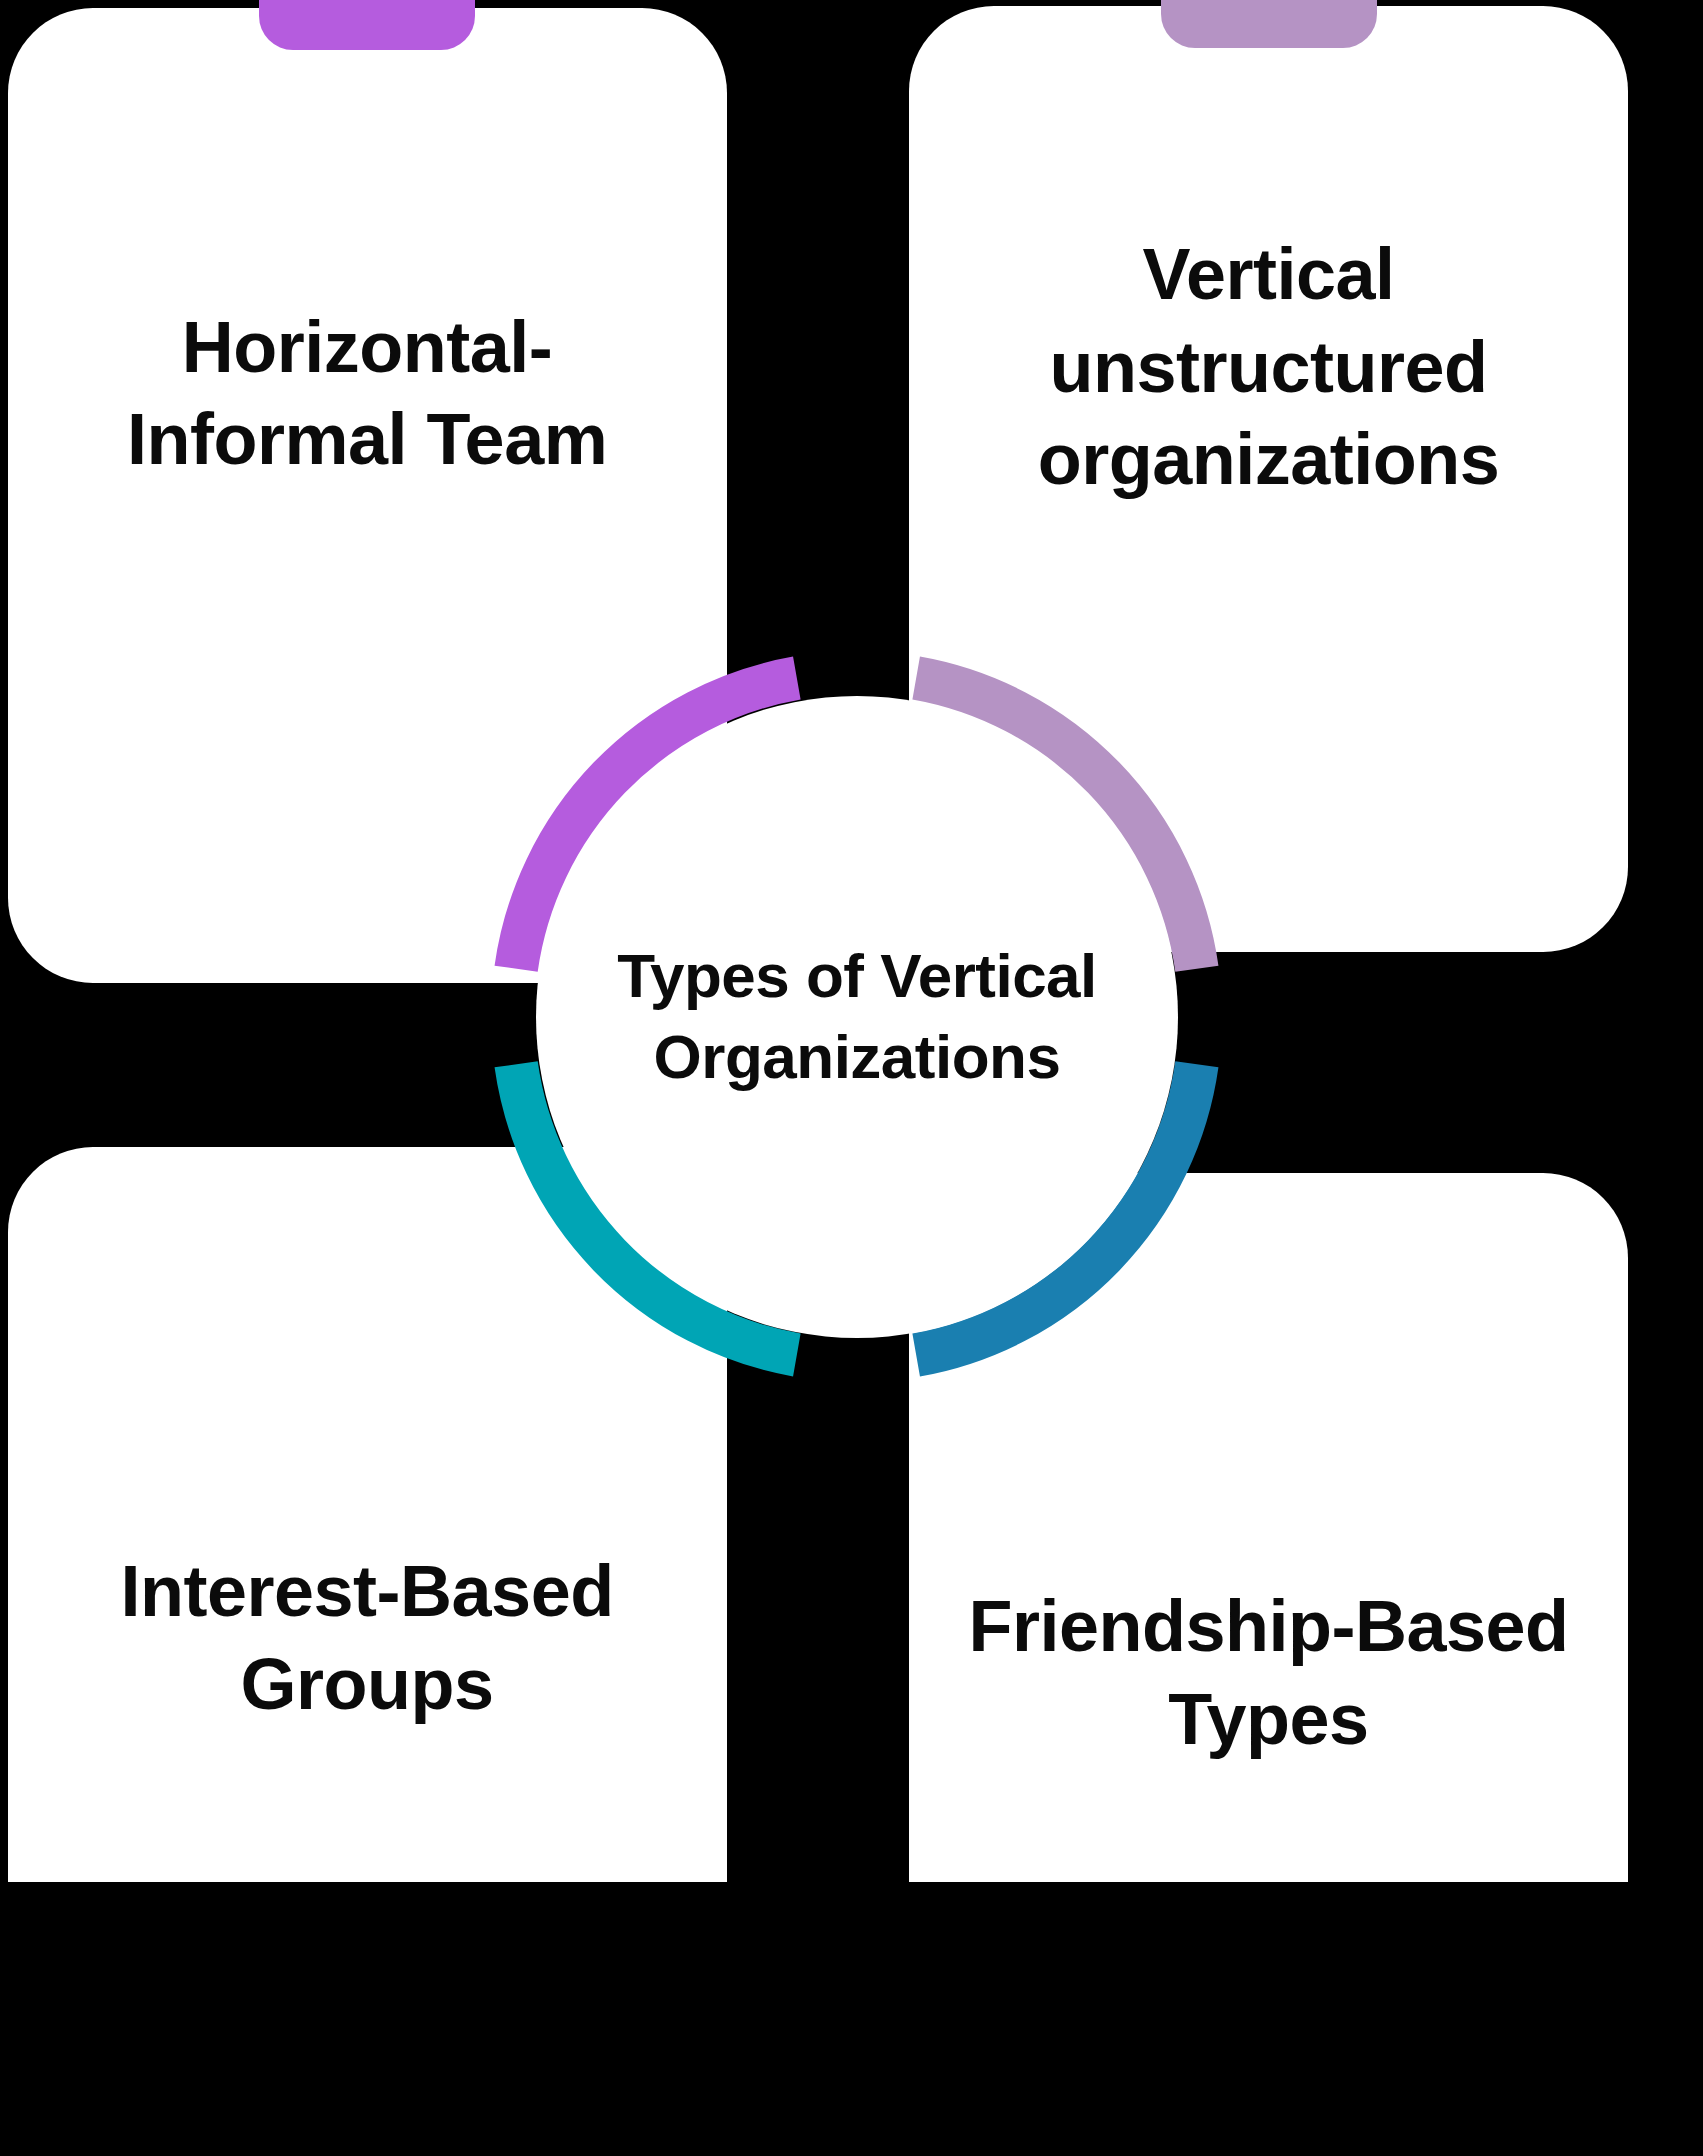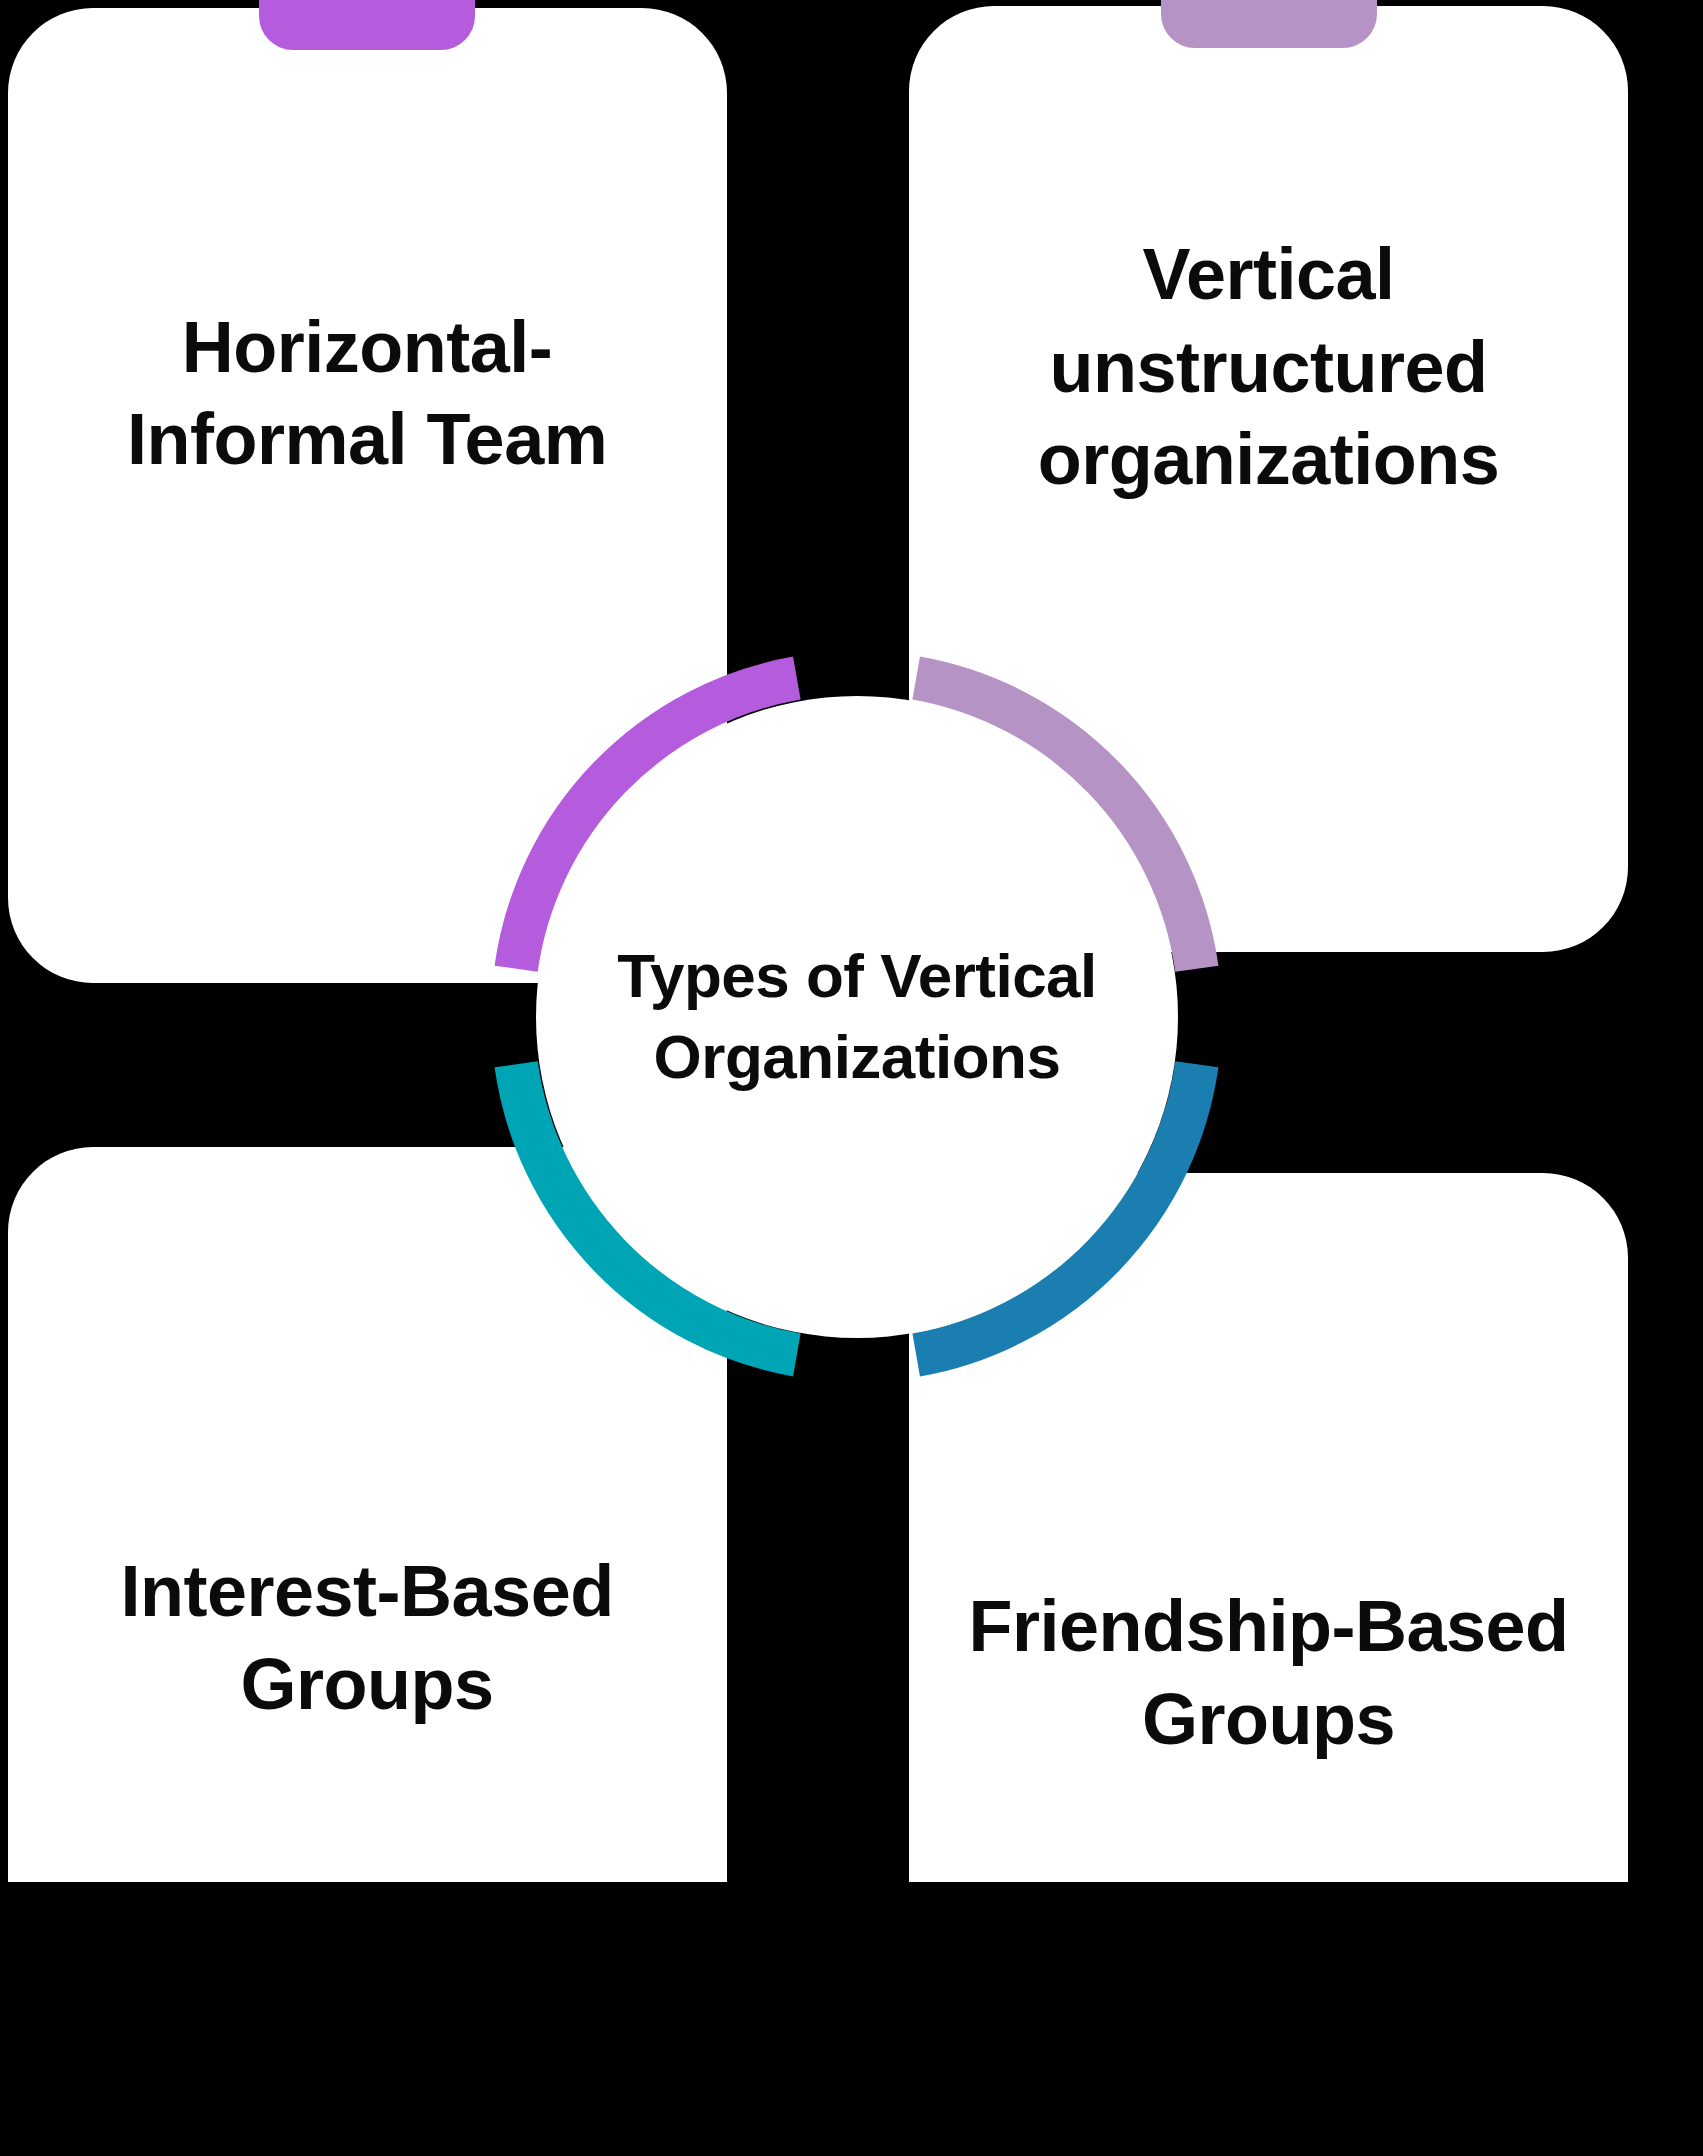--- a/index.html
+++ b/index.html
@@ -114,21 +114,21 @@
     <div class="card-label">Interest-Based Groups</div>
   </div>
 
   <div class="card tr">
     <div class="tab top" style="background:#b593c4;"></div>
     <div class="card-label">Vertical unstructured organizations</div>
   </div>
 
   <div class="card br">
     <div class="tab bottom" style="background:#1a7fb0;"></div>
-    <div class="card-label">Friendship-Based Groups</div>
+    <div class="card-label">Friendship-Based Types</div>
   </div>
 
   <div id="ring-wrap">
     <svg width="731" height="731" viewBox="0 0 772 772" aria-hidden="true">
       <g fill="none" stroke-linecap="butt" stroke-width="46">
 
         <path id="arc-tl" stroke="#b55cde" d="M 26.53 335.48 A 363 363 0 0 1 322.97 28.51"></path>
 
         <path id="arc-tr" stroke="#b593c4" d="M 449.03 28.51 A 363 363 0 0 1 745.47 335.48"></path>
 

